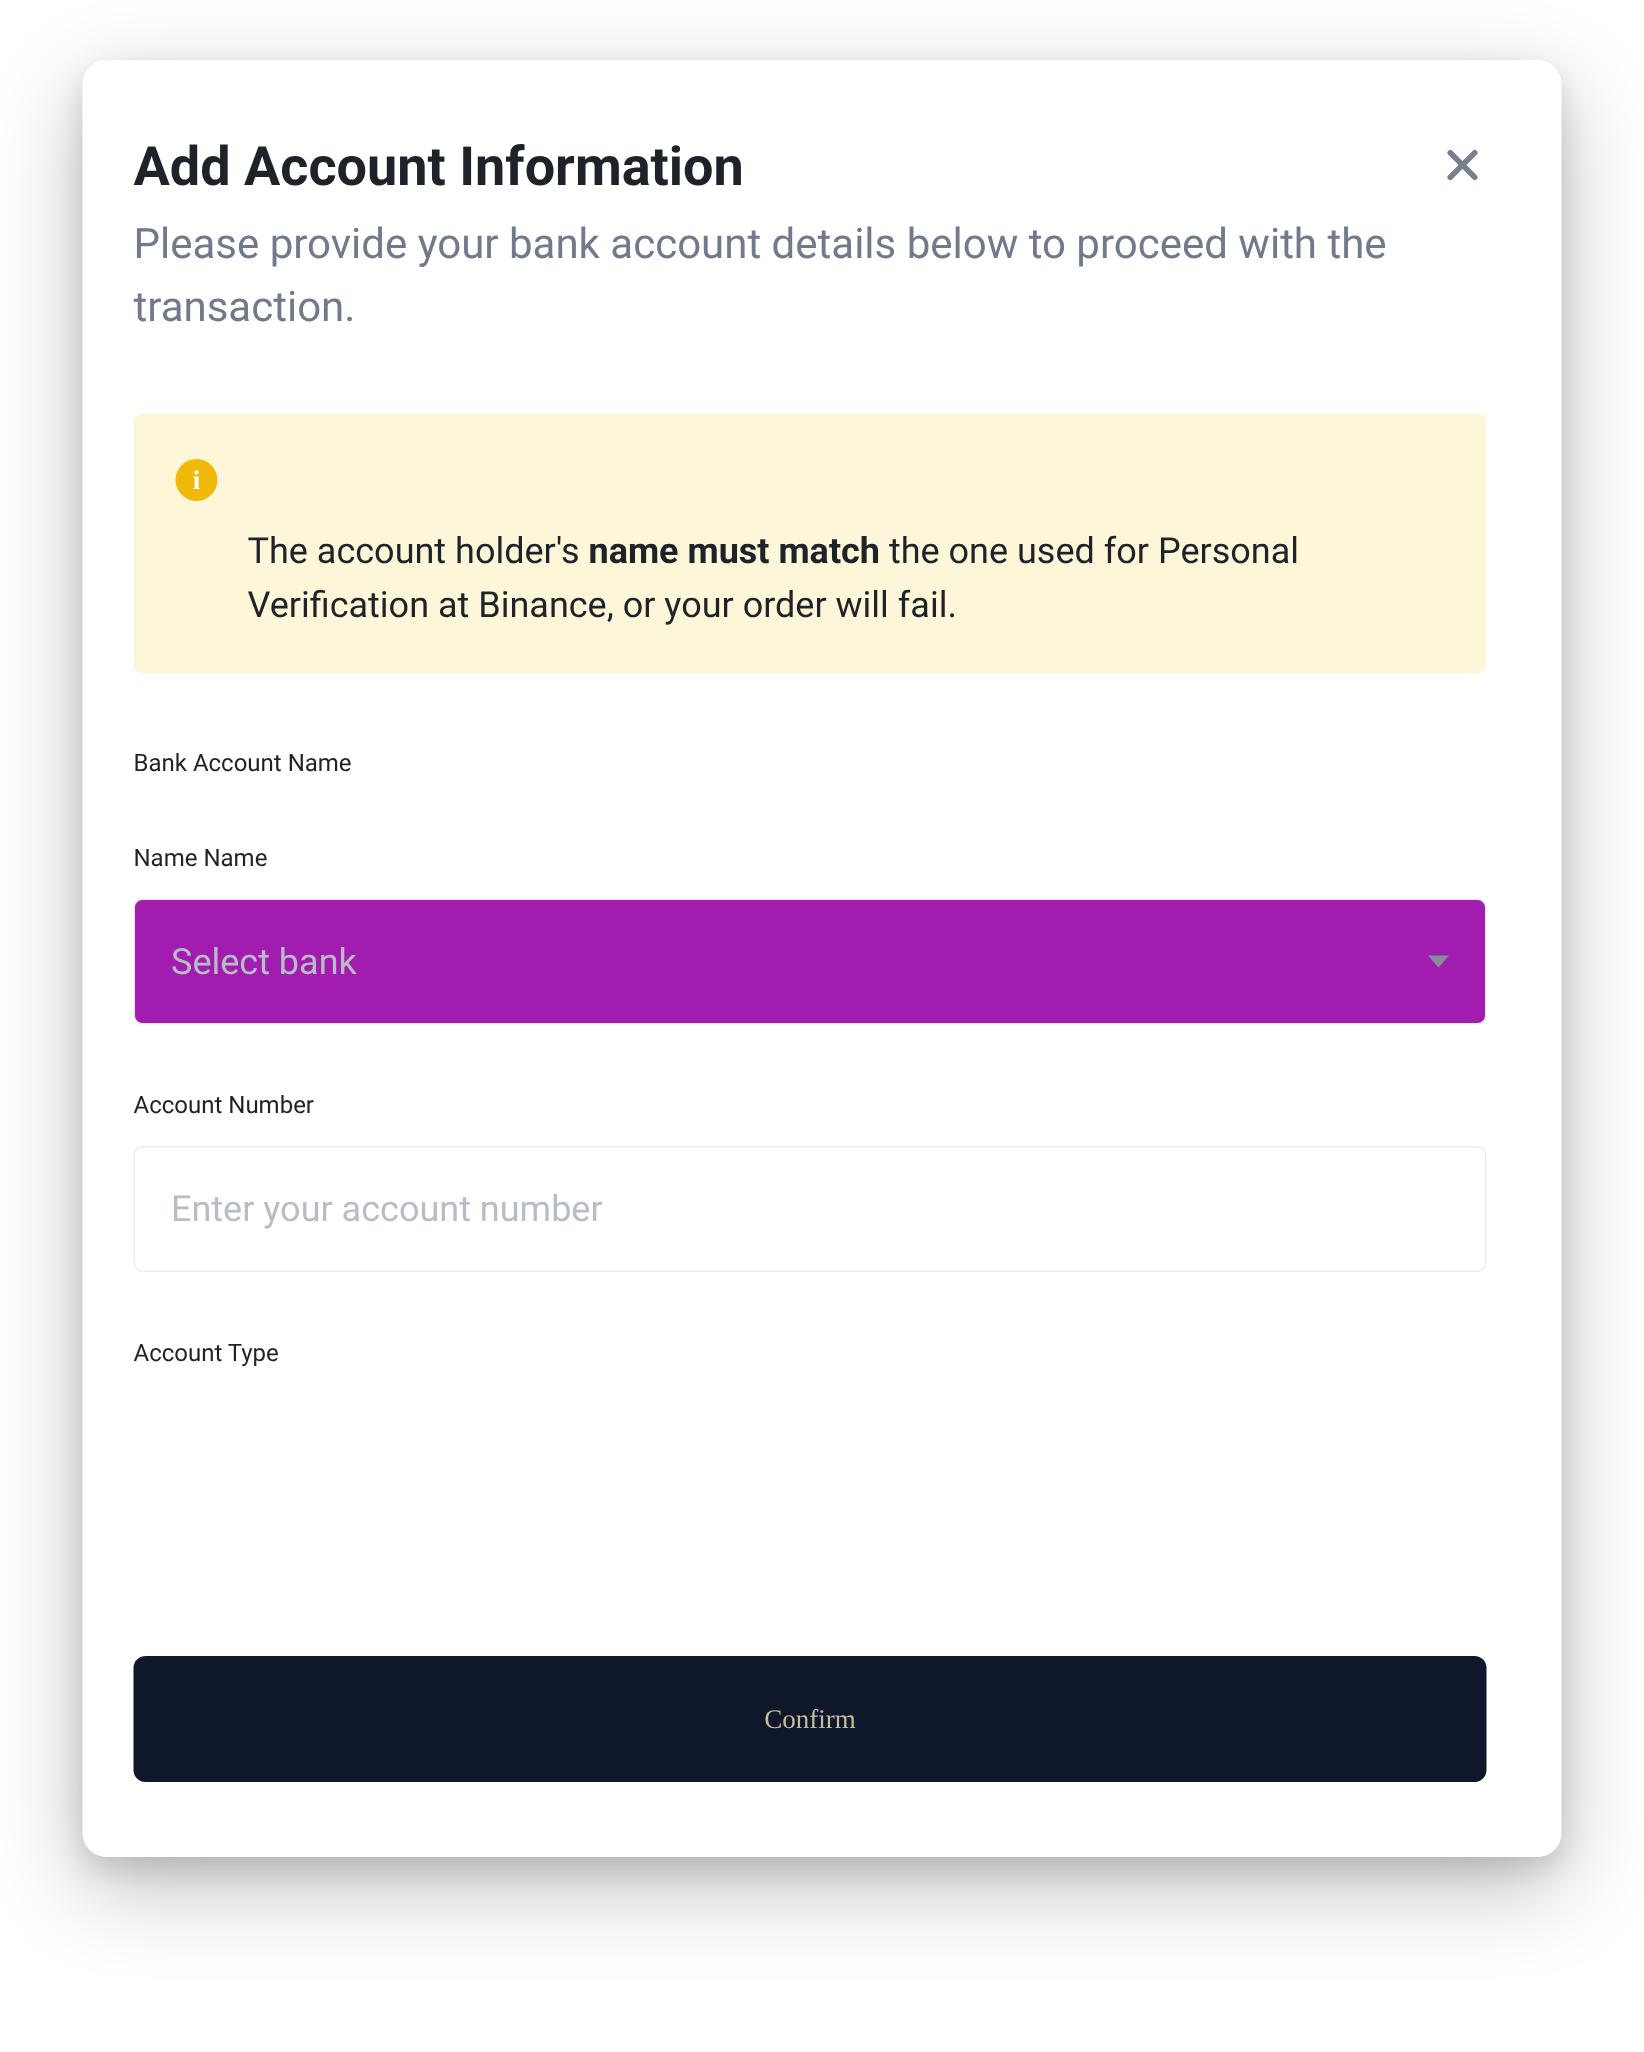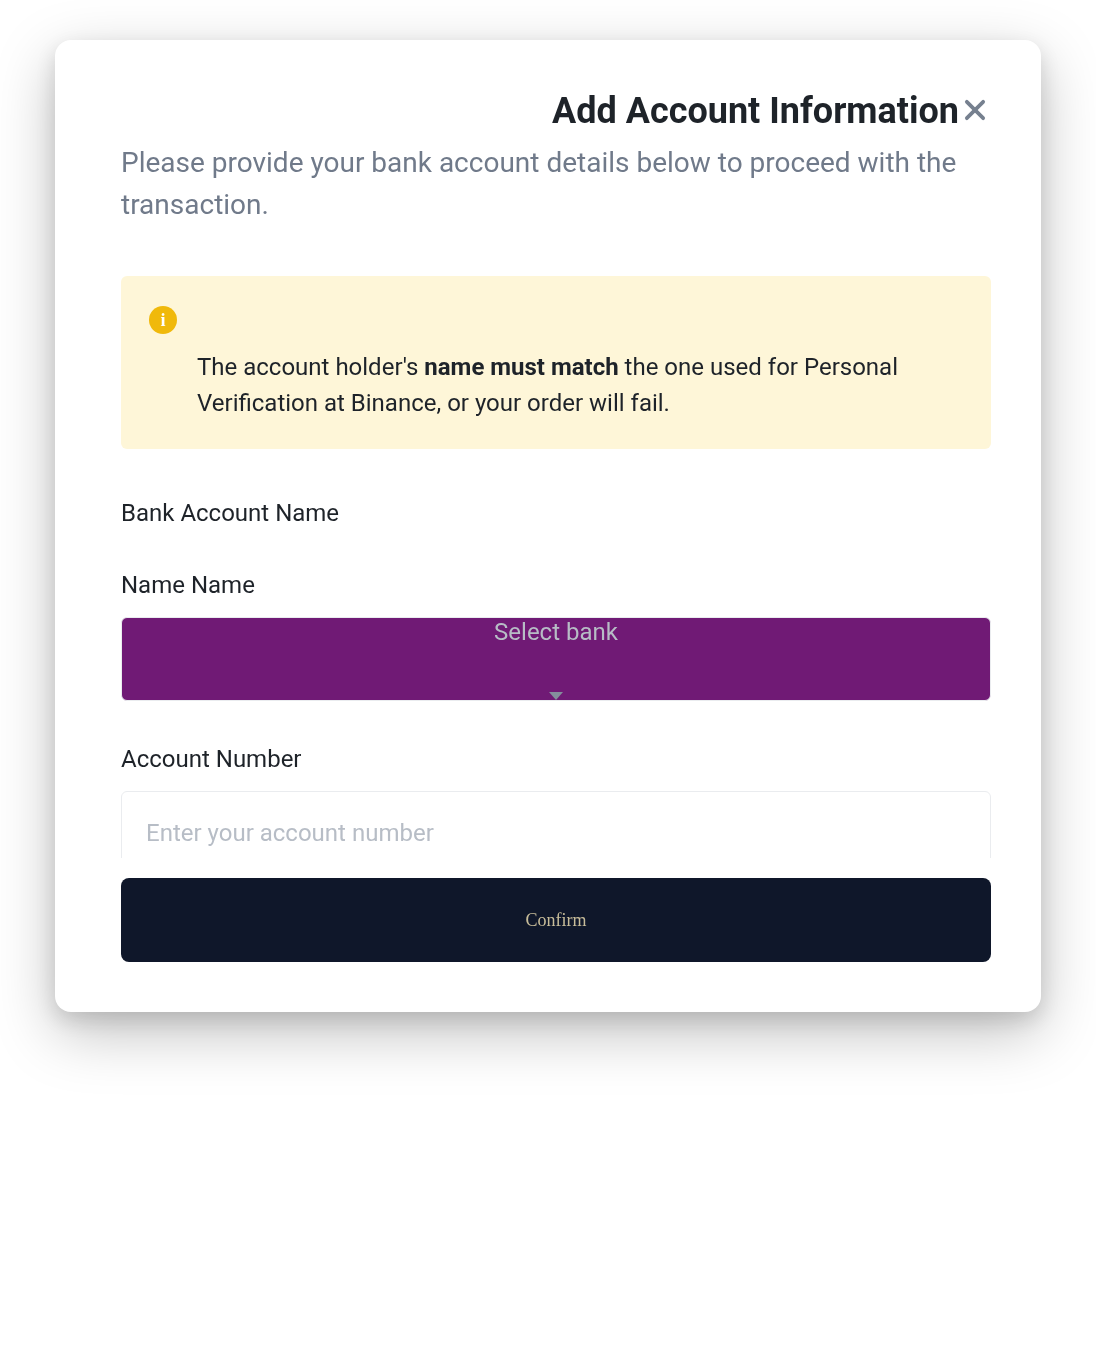--- a/index.html
+++ b/index.html
@@ -15,26 +15,25 @@
       display: flex;
       align-items: flex-start;
       justify-content: center;
       padding: 40px 55px;
     }
     .modal {
       width: 100%;
       background: #ffffff;
       border-radius: 16px;
       box-shadow: 0 20px 60px rgba(0,0,0,0.25), 0 8px 20px rgba(0,0,0,0.12);
-      padding: 50px 50px 50px 66px;
+      padding: 50px 50px 50px 34px;
       display: flex;
       flex-direction: column;
-      height: 972px;
+      height: 1198px;
       position: relative;
-      align-items: flex-end;
     }
     .header {
       display: flex;
       align-items: flex-start;
       justify-content: space-between;
       margin-bottom: 10px;
     }
     .title {
       font-size: 36px;
       font-weight: 700;
@@ -97,21 +96,21 @@
       margin-top: 45px;
     }
     .warning-text .bold {
       font-weight: 700;
     }
     .form-group {
       margin-bottom: 44px;
     }
     .form-label {
       display: block;
-      font-size: 24px;
+      font-size: 16px;
       color: #1e2329;
       margin-bottom: 18px;
     }
     .form-input {
       width: 100%;
       height: 84px;
       padding: 0 24px;
       font-size: 24px;
       border: 1px solid #eaecef;
       border-radius: 6px;
@@ -124,27 +123,26 @@
       color: #b7bdc6;
       font-weight: 400;
     }
     .form-select {
       width: 100%;
       height: 84px;
       padding: 0 24px;
       font-size: 24px;
       border: 1px solid #eaecef;
       border-radius: 6px;
-      background: #701a75;
+      background: #a21caf;
       color: #b7bdc6;
       display: flex;
       align-items: center;
       justify-content: space-between;
       cursor: pointer;
-      flex-direction: column;
     }
     .select-caret {
       width: 0;
       height: 0;
       border-left: 7px solid transparent;
       border-right: 7px solid transparent;
       border-top: 8px solid #848e9c;
     }
     .confirm-button {
       width: 100%;

